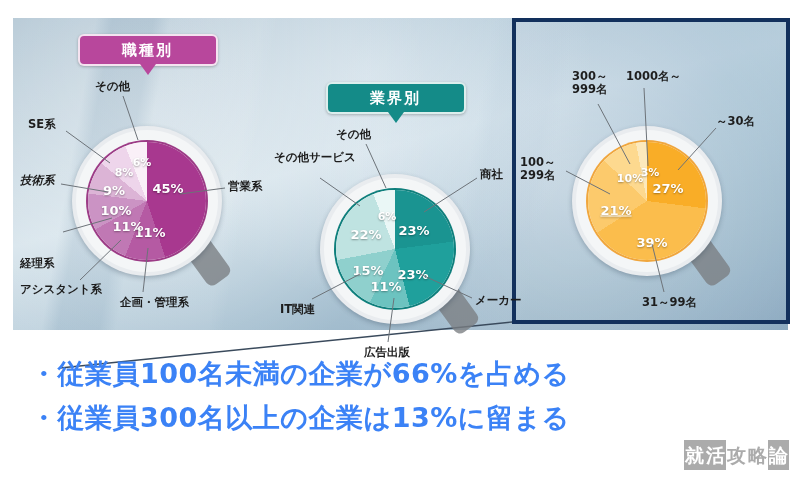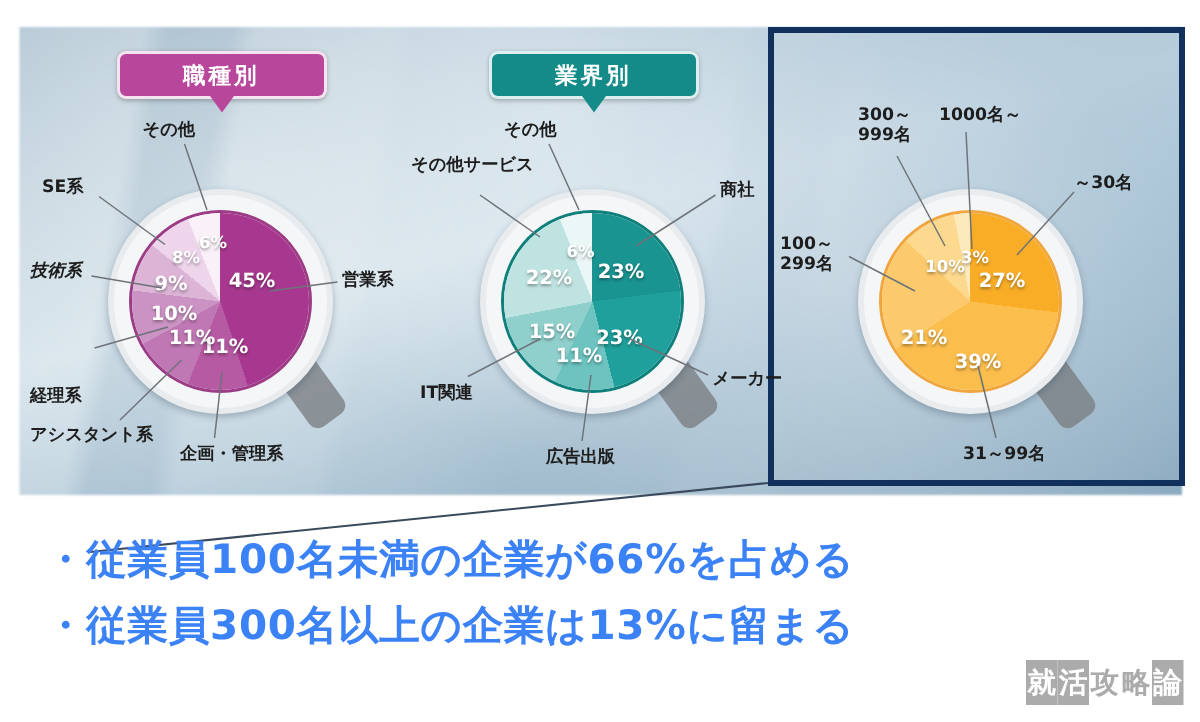--- a/index.html
+++ b/index.html
@@ -37,21 +37,21 @@
     border:4px solid #12305c;box-sizing:border-box;
     background:rgba(255,255,255,0.02);
   }
   .callout-line{
     position:absolute;left:0;top:0;width:800px;height:481px;pointer-events:none;
   }
 
   
   .chart{position:absolute;top:18px;width:255px;height:306px;}
   #chart1{left:20px;}
-  #chart2{left:268px;}
+  #chart2{left:268px;margin-top:48px;}
   #chart3{left:520px;}
 
   
   .badge{
     position:absolute;left:50%;transform:translateX(-50%);
     top:16px;
     width:136px;height:28px;line-height:28px;text-align:center;
     border-radius:6px;border:2px solid rgba(255,255,255,.85);
     color:#fff;font-weight:bold;font-size:15px;letter-spacing:2px;
     box-shadow:0 1px 3px rgba(0,0,0,.25);
@@ -218,21 +218,21 @@
 
   <div class="chart" id="chart3">
 
     <div class="mag">
       <div class="handle"></div>
       <div class="ring"></div>
       <div class="pie" id="pie3" style="background: conic-gradient(rgb(249, 173, 39) 0deg, rgb(249, 173, 39) 97.2deg, rgb(251, 189, 76) 97.2deg, rgb(251, 189, 76) 237.6deg, rgb(252, 202, 108) 237.6deg, rgb(252, 202, 108) 313.2deg, rgb(253, 217, 143) 313.2deg, rgb(253, 217, 143) 349.2deg, rgb(252, 233, 188) 349.2deg, rgb(252, 233, 188) 360deg);"></div>
 
       <div class="pct" style="left:96px;top:62px;">27%</div>
       <div class="pct" style="left:80px;top:116px;">39%</div>
-      <div class="pct" style="left:44px;top:100px;">21%</div>
+      <div class="pct" style="left:44px;top:84px;text-decoration:underline;">21%</div>
       <div class="pct sm" style="left:58px;top:52px;">10%</div>
       <div class="pct sm" style="left:78px;top:46px;">3%</div>
     </div>
 
     <div class="lbl" style="left:52px;top:52px;">300～
 999名</div>
     <div class="lbl" style="left:106px;top:52px;">1000名～</div>
     <div class="lbl" style="left:196px;top:97px;">～30名</div>
     <div class="lbl" style="left:0px;top:138px;">100～
 299名</div>

